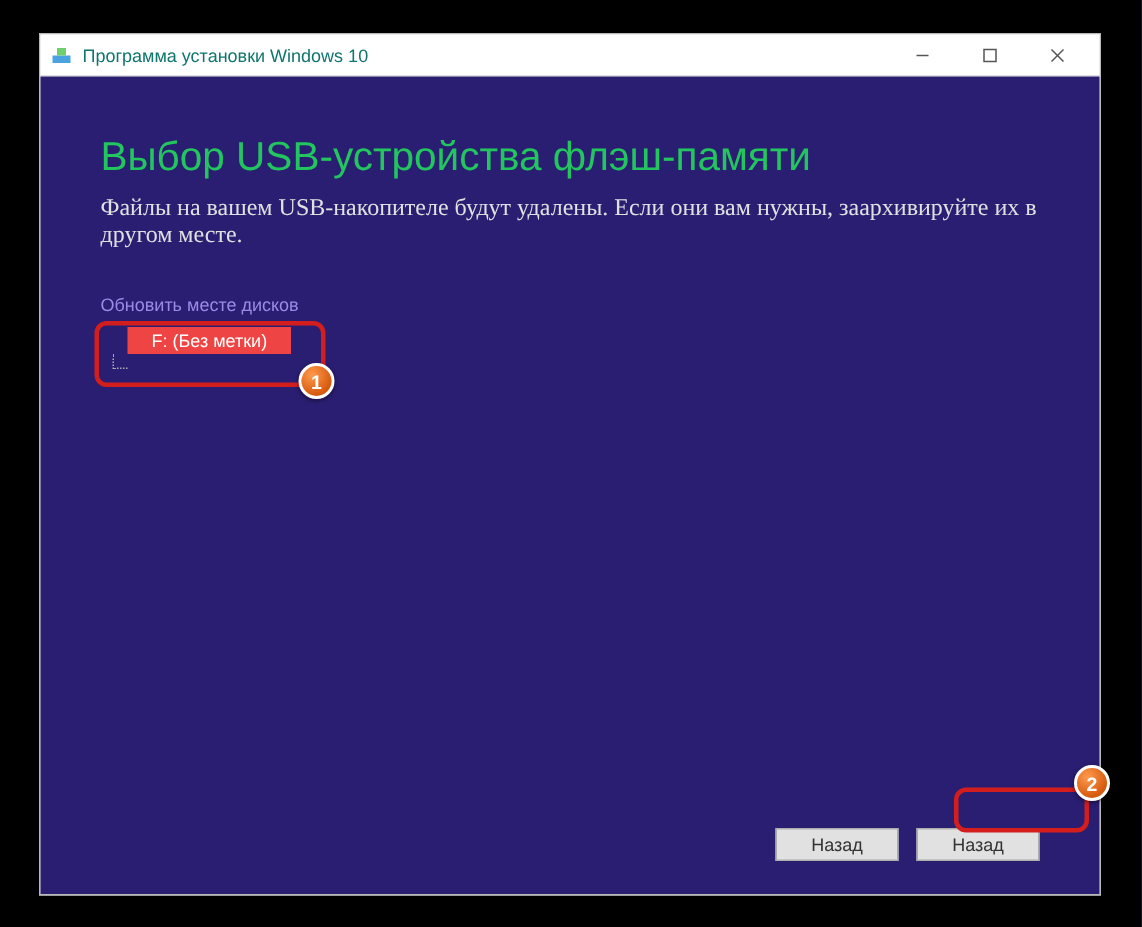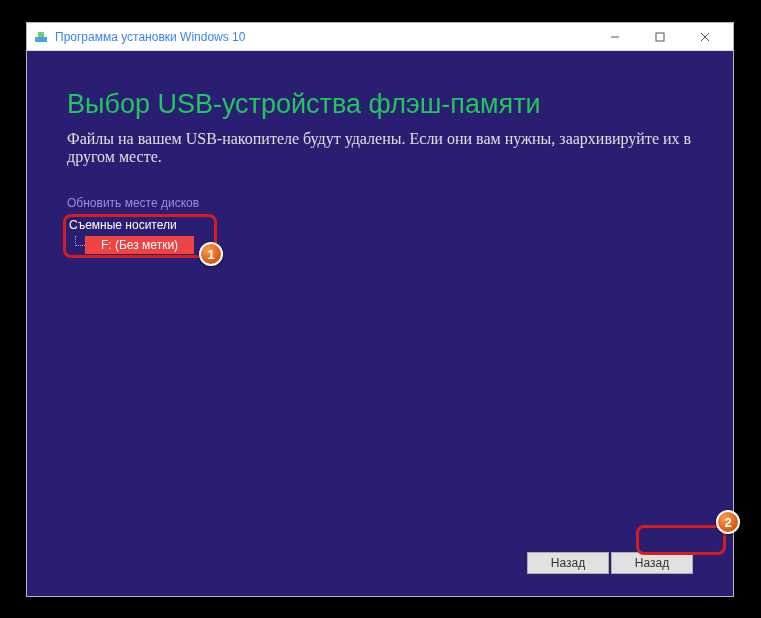--- a/index.html
+++ b/index.html
@@ -28,21 +28,21 @@
       flex-direction: column;
     }
     .titlebar {
       height: 28px;
       display: flex;
       align-items: center;
       padding: 0 6px;
       background: #fff;
       border-bottom: 1px solid #ddd;
       font-size: 12px;
-      color: #3b82f6;
+      color: #0f766e;
     }
     .titlebar-icon {
       width: 16px; height: 16px;
       margin-right: 6px;
       display: inline-flex;
       align-items: center;
       justify-content: center;
     }
     .titlebar-controls {
       margin-left: auto;
@@ -137,21 +137,21 @@
       justify-content: center;
       box-shadow: 0 1px 3px rgba(0,0,0,0.5);
       pointer-events: none;
     }
     .b1 { top: 242px; left: 199px; }
     .b2 { top: 510px; left: 716px; }
     .footer {
       position: absolute;
       bottom: 22px; right: 40px;
       display: flex;
-      gap: 2px;
+      gap: 12px;
       text-align: right;
     }
     .btn {
       width: 82px; height: 22px;
       background: #e1e1e1;
       border: 1px solid #adadad;
       color: #333;
       font-size: 12px;
       display: flex;
       align-items: center;
@@ -193,21 +193,20 @@
     </div>
   </div>
 
   <div class="content">
     <div class="heading">Выбор USB-устройства флэш-памяти</div>
     <div class="subtext">Файлы на вашем USB-накопителе будут удалены. Если они вам нужны, заархивируйте их в другом месте.</div>
 
     <a class="refresh-link">Обновить месте дисков</a>
 
     <div class="drive-box">
-      <div class="drive-title">Съемные носители</div>
       <div class="tree-connector"></div>
       <div class="drive-item">F: (Без метки)</div>
     </div>
 
     <div class="footer">
       <div class="btn">Назад</div>
       <div class="btn">Назад</div>
     </div>
   </div>
 </div>

